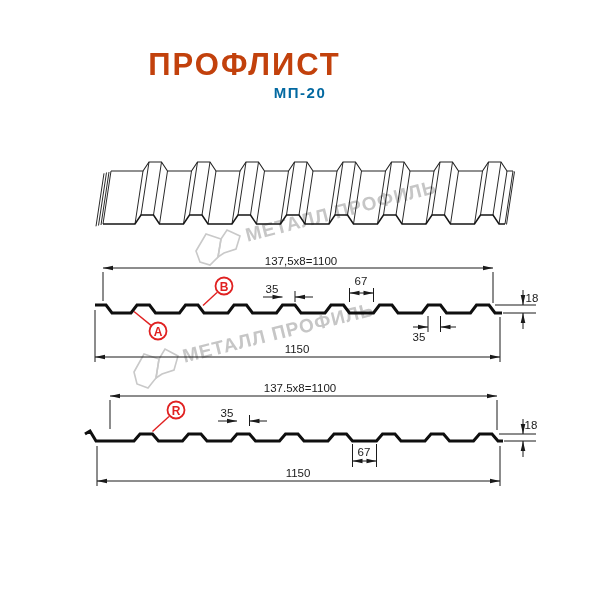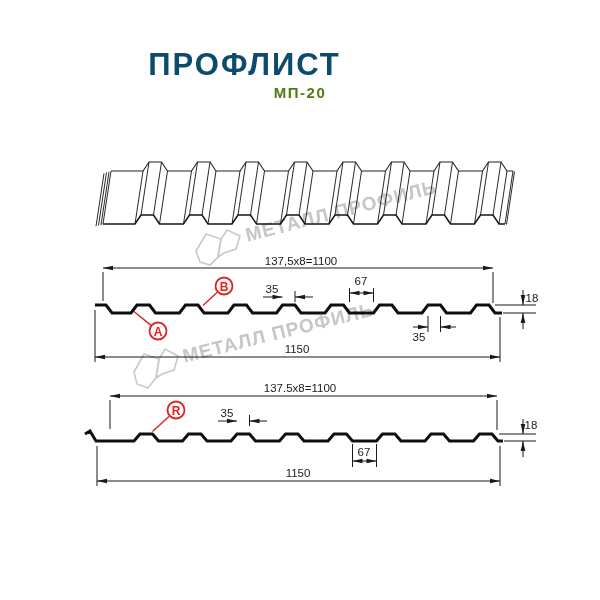--- a/index.html
+++ b/index.html
@@ -1,21 +1,21 @@
 <!DOCTYPE html>
 <html><head>
 <meta charset="utf-8">
 <style>
   html,body{margin:0;padding:0;background:#fff;}
   .stage{position:relative;width:600px;height:600px;background:#ffffff;overflow:hidden;
          font-family:"Liberation Sans",sans-serif;}
   .title{position:absolute;left:0;top:47px;width:489px;text-align:center;
-         font-size:31px;font-weight:bold;letter-spacing:2px;color:#0c4a6e;}
+         font-size:31px;font-weight:bold;letter-spacing:2px;color:#c2410c;}
   .subtitle{position:absolute;left:0;top:84px;width:600px;text-align:center;
-         font-size:15px;font-weight:600;letter-spacing:1.5px;color:#4d7c0f;}
+         font-size:15px;font-weight:600;letter-spacing:1.5px;color:#0369a1;}
   .footnote{position:absolute;left:0;top:529px;width:600px;text-align:center;
          font-size:15px;font-weight:600;letter-spacing:1.5px;color:#1c1c1b;}
   .wm-text{font-size:19px;font-weight:bold;letter-spacing:1px;color:#c6c6c6;white-space:nowrap;}
   .wm1-text{position:absolute;left:246px;top:225px;height:22px;display:flex;align-items:center;
          transform:rotate(-14.5deg);transform-origin:left center;z-index:1;}
   .wm2-text{position:absolute;left:183px;top:346px;height:22px;display:flex;align-items:center;
          transform:rotate(-14deg);transform-origin:left center;z-index:1;}
   .wm-logo{position:absolute;z-index:1;}
   .wm1-logo{left:194px;top:227px;}
   .wm2-logo{left:132px;top:346px;}

